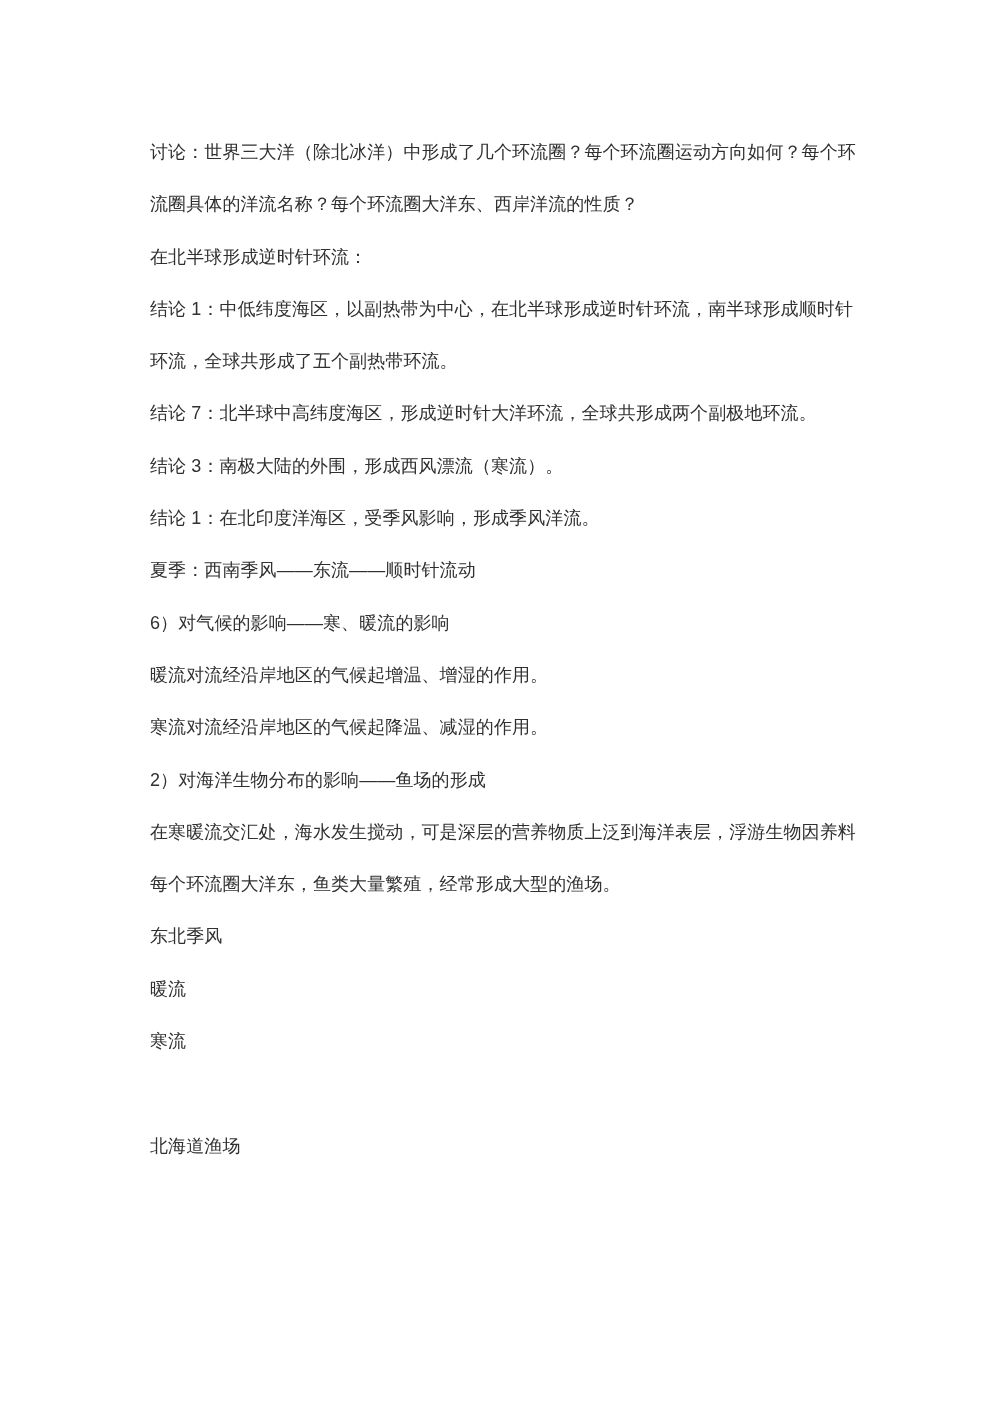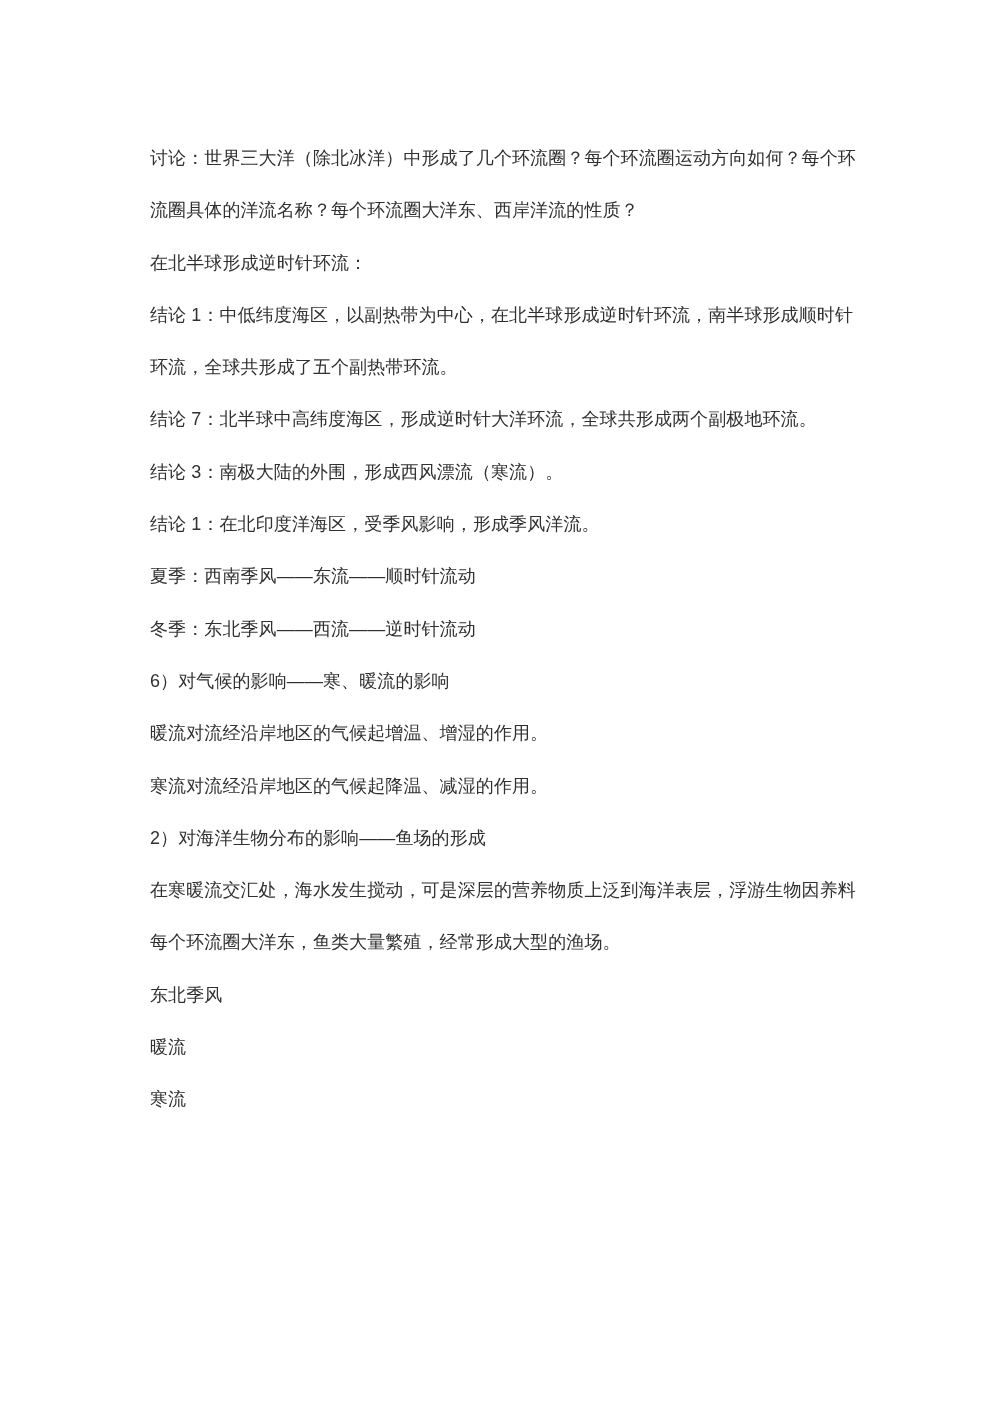--- a/index.html
+++ b/index.html
@@ -9,21 +9,21 @@
   body {
     width: 1000px;
     height: 1414px;
     background: #ffffff;
     overflow: hidden;
     position: relative;
     font-family: "Liberation Sans", "DejaVu Sans", sans-serif;
   }
   .page-text {
     position: absolute;
-    top: 132px;
+    top: 126px;
     left: 150px;
     width: 710px;
   }
   .line {
     height: 52.3px;
     line-height: 52.3px;
     margin: 0;
     padding: 0;
     font-size: 18px;
     font-weight: 400;
@@ -38,24 +38,24 @@
 <div class="page-text">
   <p class="line">讨论：世界三大洋（除北冰洋）中形成了几个环流圈？每个环流圈运动方向如何？每个环</p>
   <p class="line">流圈具体的洋流名称？每个环流圈大洋东、西岸洋流的性质？</p>
   <p class="line">在北半球形成逆时针环流：</p>
   <p class="line">结论 1：中低纬度海区，以副热带为中心，在北半球形成逆时针环流，南半球形成顺时针</p>
   <p class="line">环流，全球共形成了五个副热带环流。</p>
   <p class="line">结论 7：北半球中高纬度海区，形成逆时针大洋环流，全球共形成两个副极地环流。</p>
   <p class="line">结论 3：南极大陆的外围，形成西风漂流（寒流）。</p>
   <p class="line">结论 1：在北印度洋海区，受季风影响，形成季风洋流。</p>
   <p class="line">夏季：西南季风——东流——顺时针流动</p>
-  <p class="line">冬季：东北季风——西流——逆时针流动</p>
   <p class="line">6）对气候的影响——寒、暖流的影响</p>
   <p class="line">暖流对流经沿岸地区的气候起增温、增湿的作用。</p>
   <p class="line">寒流对流经沿岸地区的气候起降温、减湿的作用。</p>
   <p class="line">2）对海洋生物分布的影响——鱼场的形成</p>
   <p class="line">在寒暖流交汇处，海水发生搅动，可是深层的营养物质上泛到海洋表层，浮游生物因养料</p>
   <p class="line">每个环流圈大洋东，鱼类大量繁殖，经常形成大型的渔场。</p>
   <p class="line">东北季风</p>
   <p class="line">暖流</p>
   <p class="line">寒流</p>
   <p class="line"></p>
+  <p class="line">北海道渔场</p>
 </div>
 
 </body></html>

